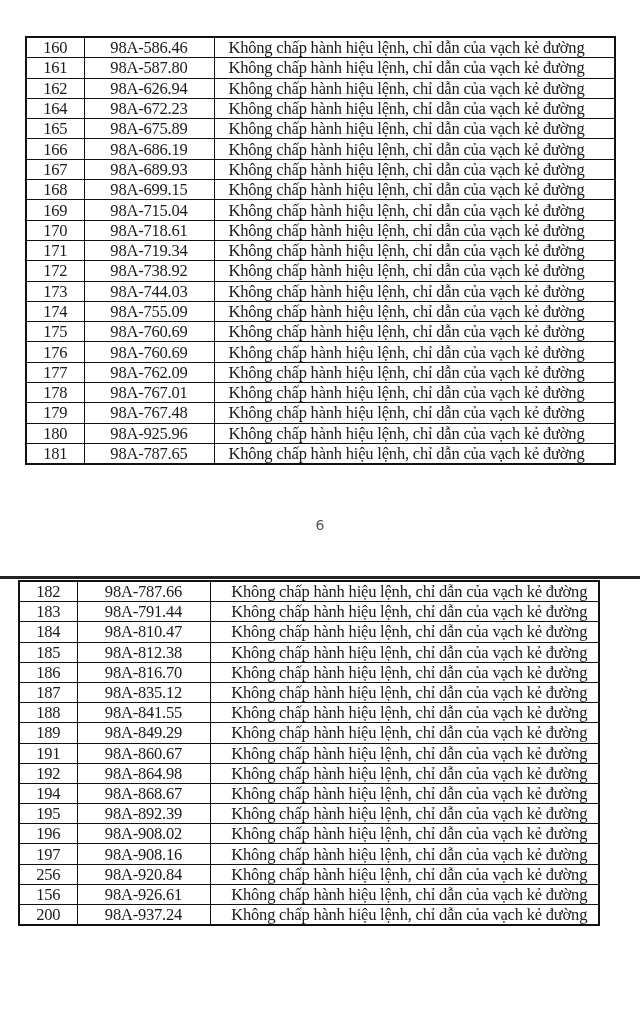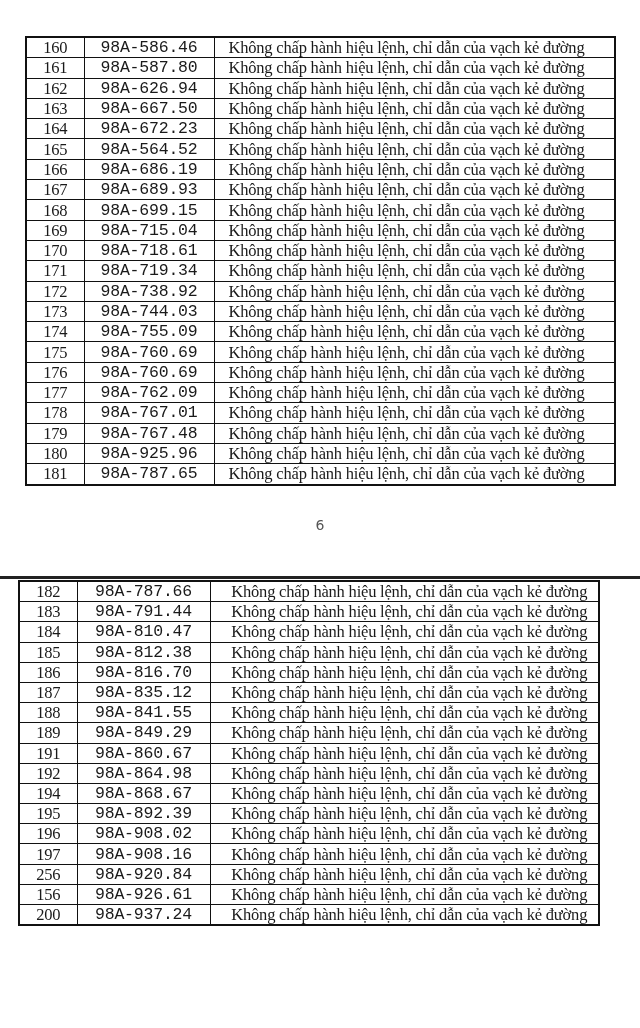--- a/index.html
+++ b/index.html
@@ -25,21 +25,21 @@
     border: 1.5px solid #111;
     padding: 0;
     font-size: 16.5px;
     line-height: 19px;
     height: 19.3px;
     white-space: nowrap;
     overflow: hidden;
     letter-spacing: -0.2px;
   }
   .tbl td.c-stt { text-align: center; }
-  .tbl td.c-plate { text-align: center; font-family: Liberation Mono, monospace; }
+  .tbl td.c-plate { text-align: center; }
   .tbl td.c-viol { text-align: left; padding-left: 14px; margin-top: 32px; }
 
   #table-top {
     left: 25px;
     top: 36px;
     width: 589px;
   }
   #table-top col.col-stt { width: 58px; }
   #table-top col.col-plate { width: 130px; }
   #table-top col.col-viol { width: 401px; }
@@ -105,32 +105,27 @@
           <td class="c-stt">161</td>
           <td class="c-plate">98A-587.80</td>
           <td class="c-viol">Không chấp hành hiệu lệnh, chỉ dẫn của vạch kẻ đường</td>
         </tr>
         <tr>
           <td class="c-stt">162</td>
           <td class="c-plate">98A-626.94</td>
           <td class="c-viol">Không chấp hành hiệu lệnh, chỉ dẫn của vạch kẻ đường</td>
         </tr>
         <tr>
-          <td class="c-stt">163</td>
-          <td class="c-plate">98A-667.50</td>
-          <td class="c-viol">Không chấp hành hiệu lệnh, chỉ dẫn của vạch kẻ đường</td>
-        </tr>
-        <tr>
           <td class="c-stt">164</td>
           <td class="c-plate">98A-672.23</td>
           <td class="c-viol">Không chấp hành hiệu lệnh, chỉ dẫn của vạch kẻ đường</td>
         </tr>
         <tr>
           <td class="c-stt">165</td>
-          <td class="c-plate">98A-564.52</td>
+          <td class="c-plate">98A-675.89</td>
           <td class="c-viol">Không chấp hành hiệu lệnh, chỉ dẫn của vạch kẻ đường</td>
         </tr>
         <tr>
           <td class="c-stt">166</td>
           <td class="c-plate">98A-686.19</td>
           <td class="c-viol">Không chấp hành hiệu lệnh, chỉ dẫn của vạch kẻ đường</td>
         </tr>
         <tr>
           <td class="c-stt">167</td>
           <td class="c-plate">98A-689.93</td>

